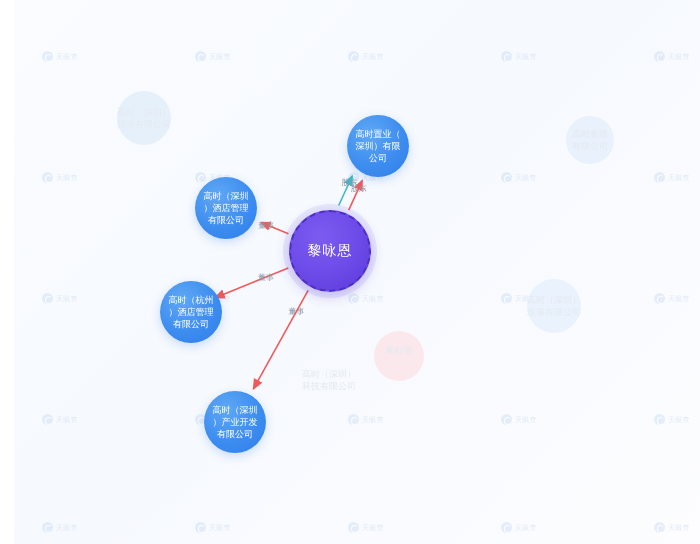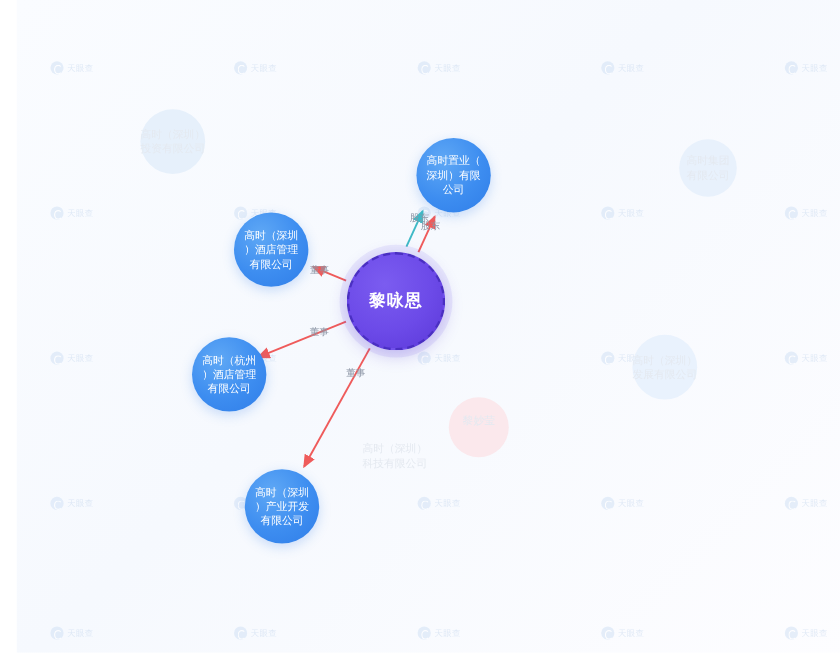--- a/index.html
+++ b/index.html
@@ -89,21 +89,21 @@
   .node-label {
     display: block;
     padding: 0 6px;
     white-space: pre-line;
   }
   .node-center {
     background: radial-gradient(circle at 38% 32%, #7b5cf0 0%, #6c4ae8 55%, #5b38d8 100%);
     border: 2px dashed #4a2fc2;
     box-shadow: 0 0 0 6px rgba(108,74,232,0.10), 0 4px 14px rgba(80,50,200,0.28);
     font-size: 14px;
-    font-weight: bold;
+    font-weight: normal;
     letter-spacing: 1px;
   }
   .node-blue {
     background: radial-gradient(circle at 36% 30%, #5fa8f5 0%, #3d8df0 55%, #2f7de8 100%);
     box-shadow: 0 3px 10px rgba(60,130,230,0.25);
     font-size: 9px;
     line-height: 12px;
   }
   .edge-label {
     position: absolute;

